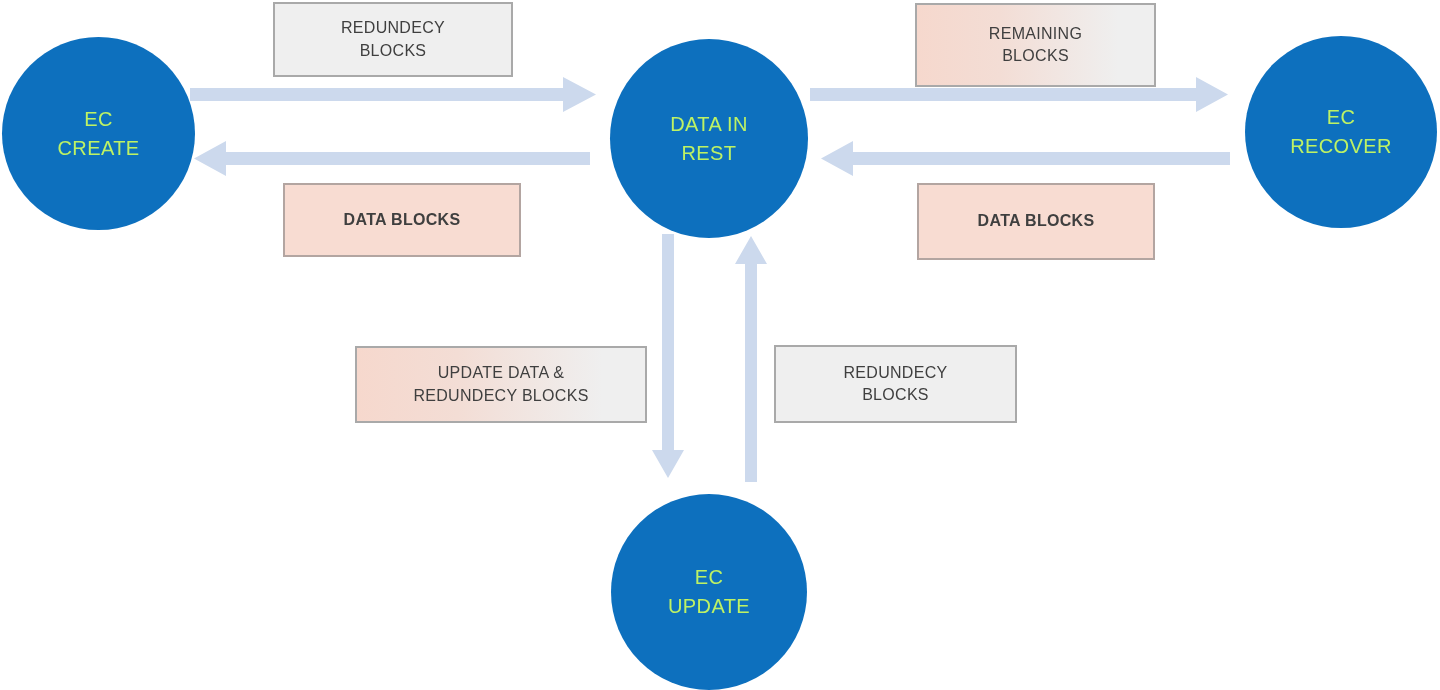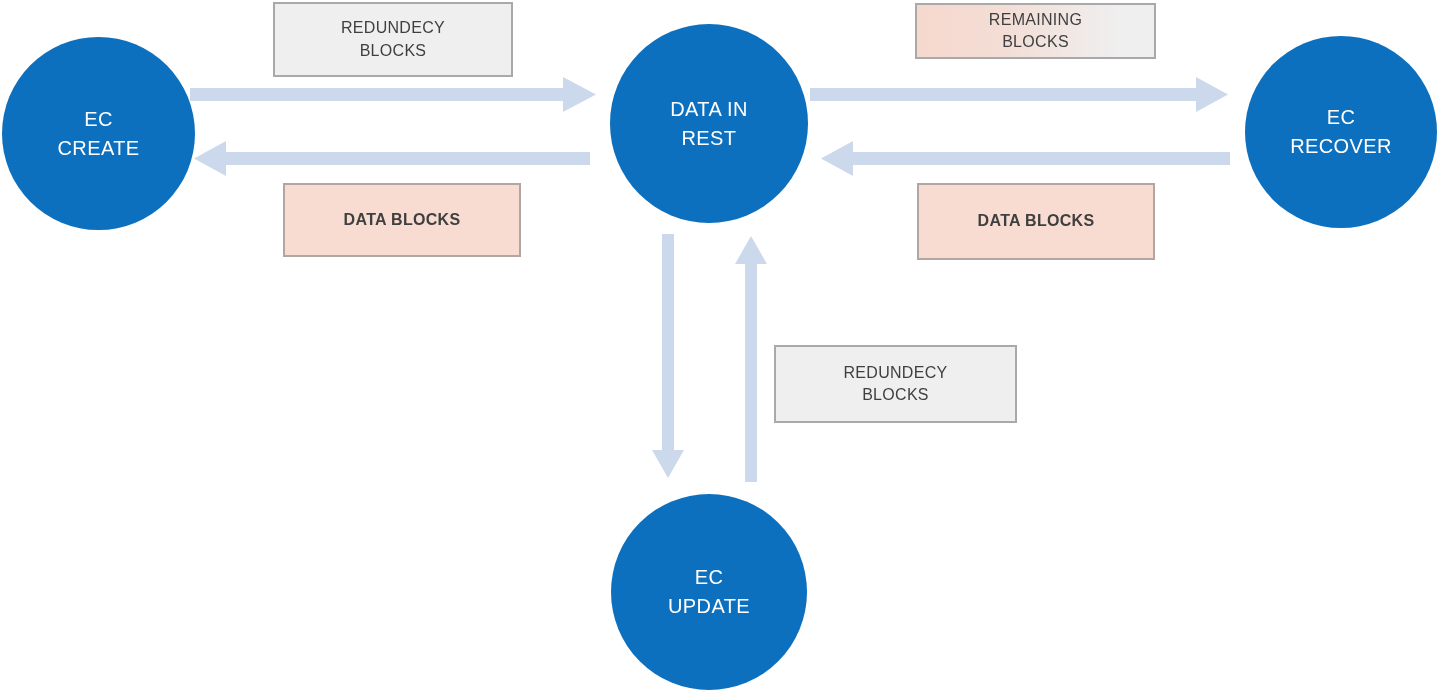--- a/index.html
+++ b/index.html
@@ -9,21 +9,21 @@
     background:#ffffff;
     overflow:hidden;
     font-family:"Liberation Sans", sans-serif;
   }
   .arrows{position:absolute;left:0;top:0;width:1440px;height:690px;z-index:1;}
   .arrow{fill:#ccd9ed;}
   .node{
     position:absolute;z-index:2;
     background:#0d70be;border-radius:50%;
     display:flex;align-items:center;justify-content:center;text-align:center;
-    color:#ffffff;font-size:20px;line-height:1.45;letter-spacing:.4px;
+    color:#bef264;font-size:20px;line-height:1.45;letter-spacing:.4px;
     white-space:pre-line;
   }
   .label-box{
     position:absolute;z-index:3;
     display:flex;align-items:center;justify-content:center;text-align:center;
     color:#3f3f3f;font-size:16px;line-height:1.4;letter-spacing:.3px;
     white-space:pre-line;
     box-sizing:border-box;
   }
   .label-box.gray{
@@ -50,36 +50,38 @@
     <polygon class="arrow" points="590,152 226,152 226,141 194,158.5 226,176 226,165 590,165"></polygon>
     <polygon class="arrow" points="810,88 1196,88 1196,77 1228,94.5 1196,112 1196,101 810,101"></polygon>
     <polygon class="arrow" points="1230,152 853,152 853,141 821,158.5 853,176 853,165 1230,165"></polygon>
     <polygon class="arrow" points="662,234 662,450 652,450 668,478 684,450 674,450 674,234"></polygon>
     <polygon class="arrow" points="745,482 745,264 735,264 751,236 767,264 757,264 757,482"></polygon>
   </svg>
 
   <div class="node" style="left:2px;top:37px;width:193px;height:193px;">EC
 CREATE</div>
 
-  <div class="node" style="left:610px;top:24px;width:198px;height:199px;">DATA IN
+  <div class="node" style="left:610px;top:39px;width:198px;height:199px;">DATA IN
 REST</div>
 
   <div class="node" style="left:1245px;top:36px;width:192px;height:192px;">EC
 RECOVER</div>
 
   <div class="node" style="left:611px;top:494px;width:196px;height:196px;">EC
 UPDATE</div>
 
   <div class="label-box gray" style="left:273px;top:2px;width:240px;height:75px;">REDUNDECY
 BLOCKS</div>
 
-  <div class="label-box gradient" style="left:915px;top:3px;width:241px;height:56px;">REMAINING
+  <div class="label-box gradient" style="left:915px;top:3px;width:241px;height:84px;">REMAINING
 BLOCKS</div>
 
   <div class="label-box pink" style="left:283px;top:183px;width:238px;height:74px;">DATA BLOCKS</div>
 
   <div class="label-box pink" style="left:917px;top:183px;width:238px;height:77px;">DATA BLOCKS</div>
 
+  <div class="label-box gradient" style="left:355px;top:346px;width:292px;height:77px;">UPDATE DATA &amp;
+REDUNDECY BLOCKS</div>
 
   <div class="label-box gray" style="left:774px;top:345px;width:243px;height:78px;">REDUNDECY
 BLOCKS</div>
 
 </div>
 
 </body></html>

